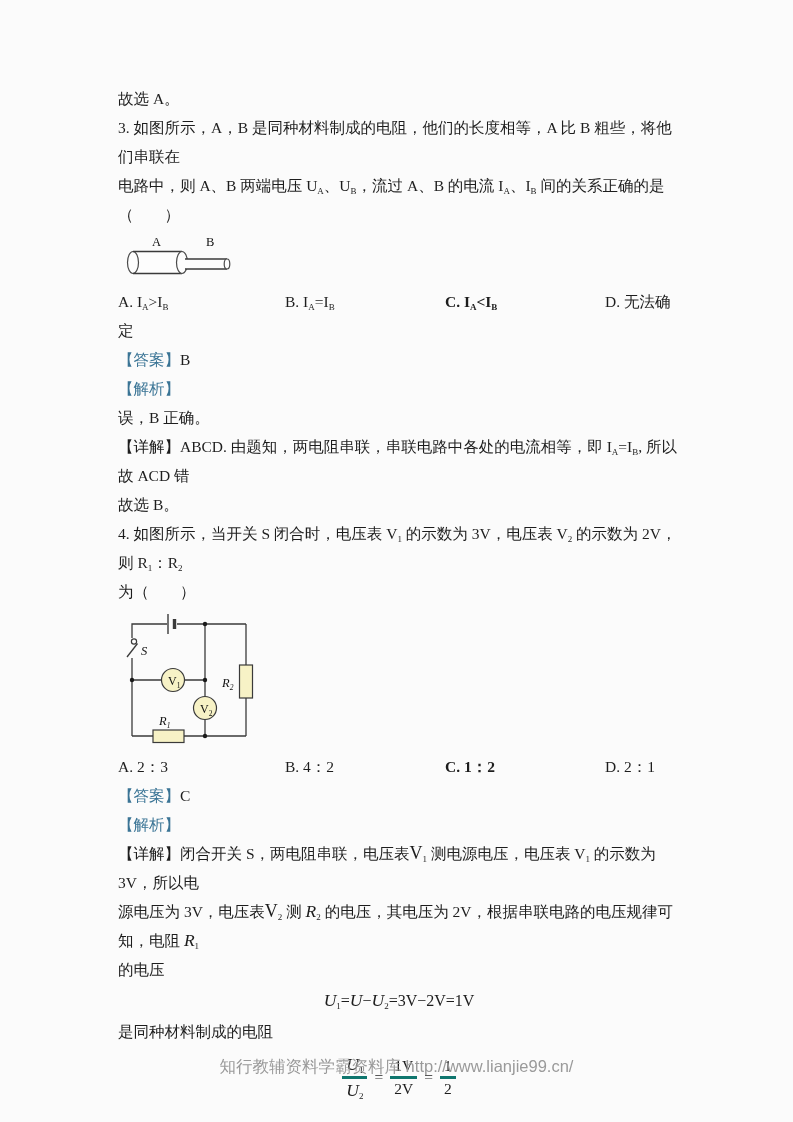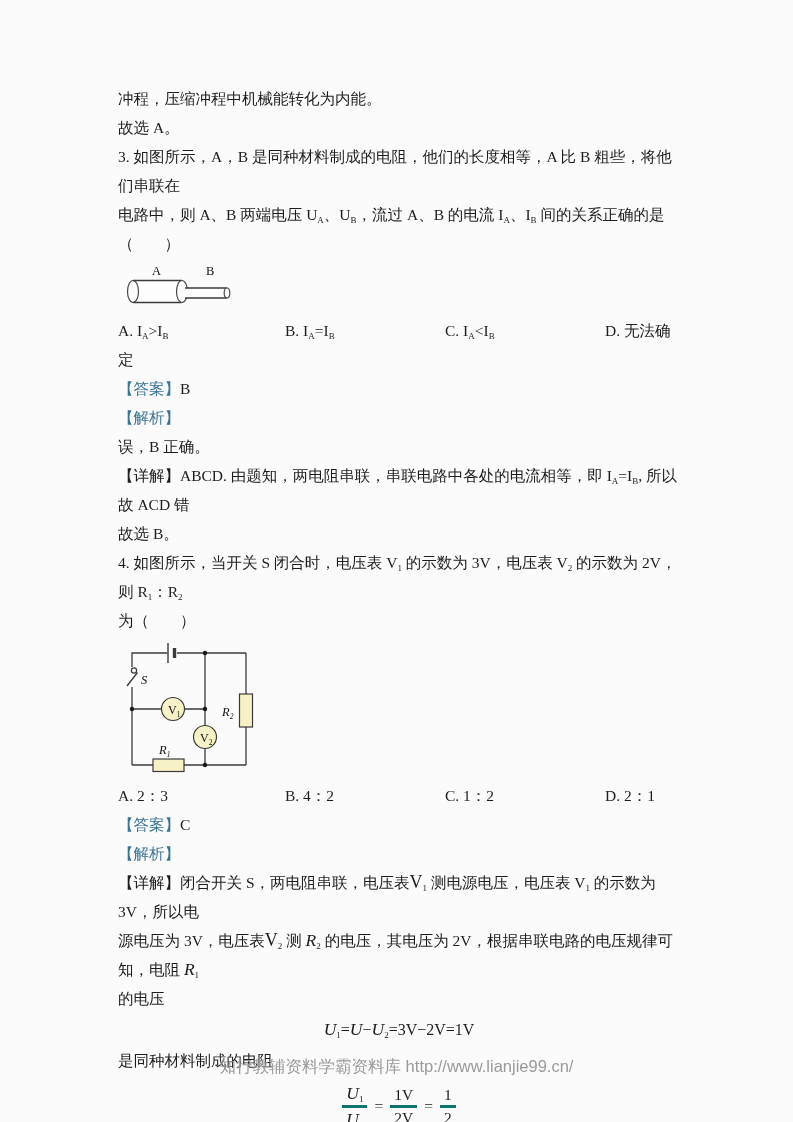--- a/index.html
+++ b/index.html
@@ -11,21 +11,21 @@
     position:relative;
     overflow:hidden;
   }
   .doc { position:absolute; left:118px; top:84px; width:562px; font-size:15.5px; }
   .ln { line-height:29px; white-space:pre-wrap; }
   sub { font-size:9px; line-height:0; vertical-align:-3px; }
   .tag { color:var(--accent,#3a7495); }
   .mvu { font-family:"Liberation Serif",serif; font-size:18px; }
   .mv, i.mv { font-family:"Liberation Serif",serif; font-style:italic; font-size:17.5px; }
   .opts { display:flex; line-height:29px; white-space:pre-wrap; }
-  .opt-a { width:167px; } .opt-b { width:160px; } .opt-c { width:160px; } .opt-d { flex:1; }
+  .opt-a { width:167px; } .opt-b { width:160px; } .opt-c { width:160px;font-weight:bold; } .opt-d { flex:1; }
   .figA { display:block; margin:4px 0 2px 2px; }
   .figC { display:block; margin:6px 0 2px 8px; }
   .eq { text-align:center; line-height:33px; font-size:16px; white-space:pre-wrap; }
   .eqfrac { display:flex; justify-content:center; align-items:center; gap:7px; padding:7px 0 5px; font-size:15.5px; }
   .frac { display:inline-flex; flex-direction:column; align-items:center; line-height:1.3; }
   .frac .num { border-bottom:3px solid #0f766e; padding:0 4px; display:block; text-align:center; }
   .frac .den { padding:0 4px; display:block; text-align:center; }
   .footer { position:absolute; left:0; right:0; top:1056px; text-align:center;
     font-family:"Liberation Sans","DejaVu Sans",sans-serif; font-size:16.5px; color:#9a9a9a; }
   svg { overflow:visible; }
@@ -35,21 +35,20 @@
   .svg-label { font-size:12.5px; }
   .comp { fill:var(--compfill,#f7f2c6); stroke:#3a3a3a; stroke-width:1.2; }
   .wire { stroke:#3a3a3a; stroke-width:1.3; fill:none; }
   .shape { stroke:#4a4a4a; stroke-width:1.2; fill:#fdfdfd; }
 </style>
 </head>
 <body>
 
 <div class="doc">
 
-  <p class="ln">冲程，压缩冲程中机械能转化为内能。</p>
   <p class="ln">故选 A。</p>
 
   <p class="ln">3. 如图所示，A，B 是同种材料制成的电阻，他们的长度相等，A 比 B 粗些，将他们串联在</p>
   <p class="ln">电路中，则 A、B 两端电压 U<sub>A</sub>、U<sub>B</sub>，流过 A、B 的电流 I<sub>A</sub>、I<sub>B</sub> 间的关系正确的是（　　）</p>
 
   <svg class="figA" viewBox="116 203 130 52" width="130" height="52">
     <text x="148" y="216" class="svg-label">A</text>
     <text x="202" y="216" class="svg-label">B</text>
     <g>
       <rect x="129" y="221.5" width="49" height="22" fill="#fdfdfd" stroke="none"></rect>

